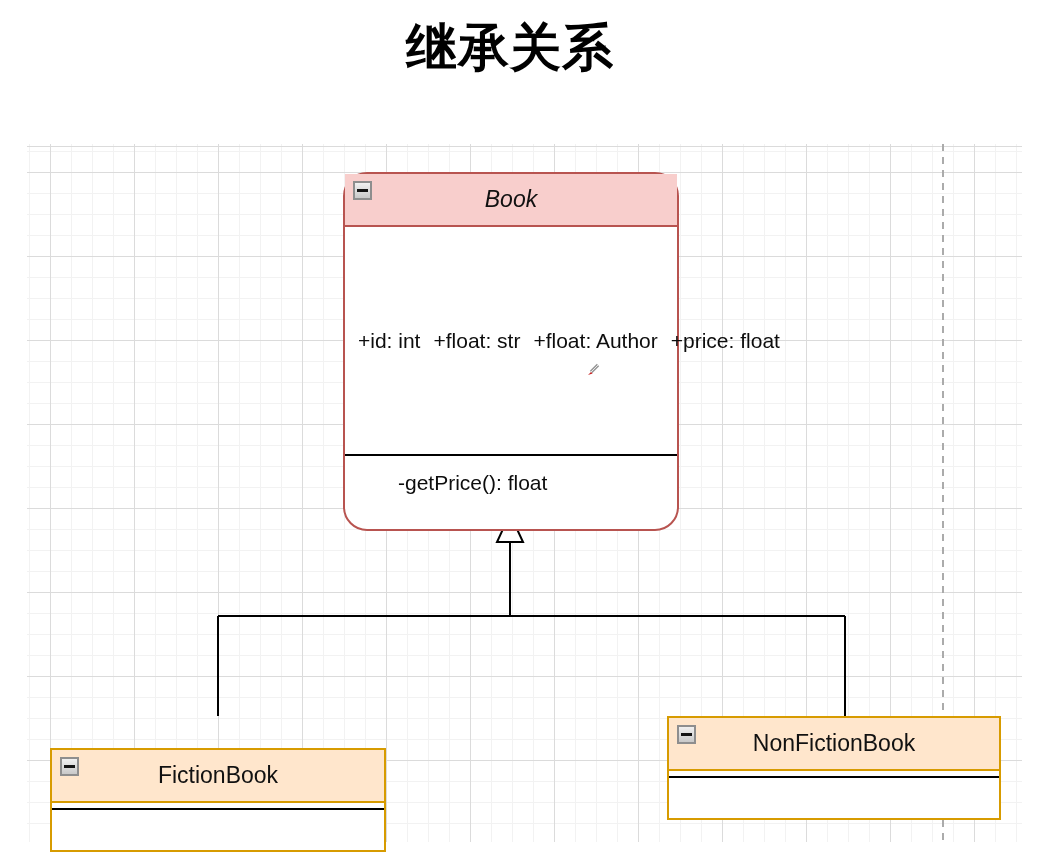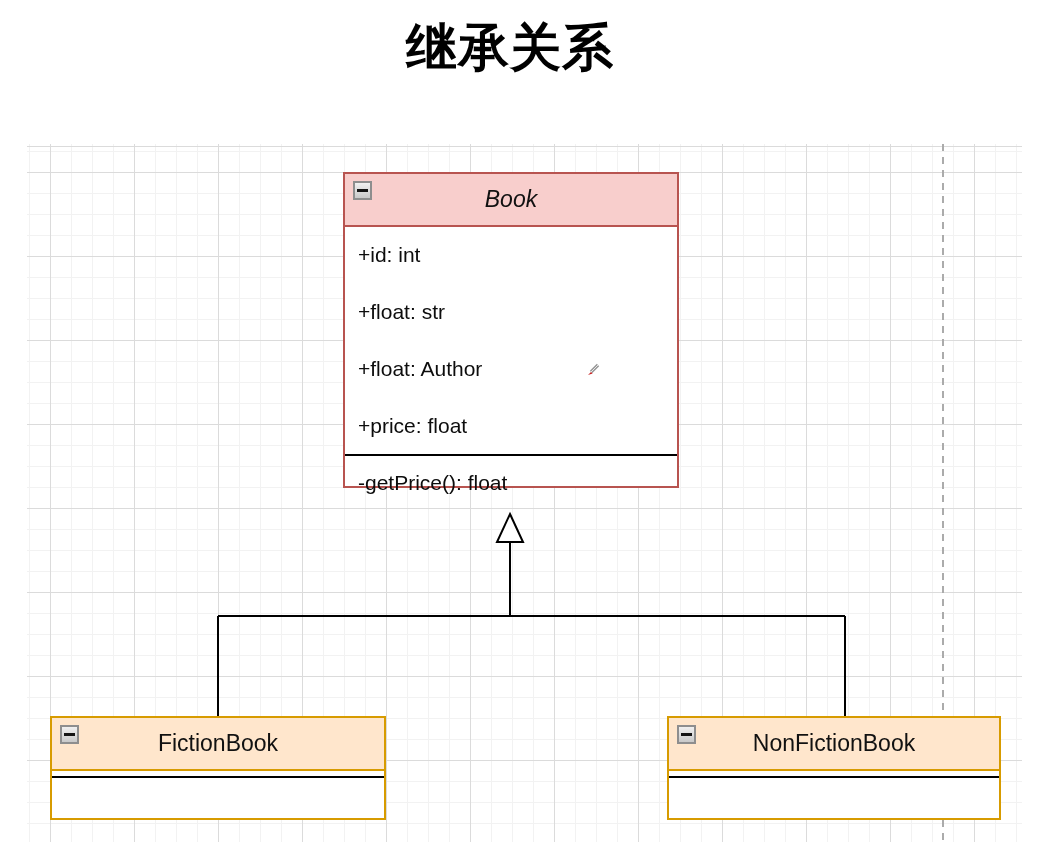--- a/index.html
+++ b/index.html
@@ -41,47 +41,47 @@
   .orange .uml-header{background:#ffe6cc;border-bottom:2px solid #d79b00;}
   .uml-title{font-size:23px;color:#111;}
   .uml-title.abstract{font-style:italic;}
   .collapse-btn{
     position:absolute;left:8px;top:7px;width:19px;height:19px;box-sizing:border-box;
     background:linear-gradient(#f0f0f0,#c9c9c9);
     border:2px solid #8e8e8e;
     display:flex;align-items:center;justify-content:center;cursor:pointer;
   }
   .collapse-bar{width:11px;height:3px;background:#141414;}
-  .attr-section{display:flex;flex-direction:column;}
+  .attr-section{display:flex;flex-direction:row;}
   .member-row{flex:1;display:flex;align-items:center;padding-left:13px;
     font-size:21px;color:#0d0d0d;white-space:nowrap;}
   .uml-divider{height:2px;background:#000;}
   .book-attrs{height:227px;}
-  .book-methods{height:53px;}
+  .book-methods{height:53px;padding-left:40px;}
   .empty-strip{height:5px;}
   .empty-methods{flex:1;}
   .sub-body{display:flex;flex-direction:column;height:47px;}
   
   .pencil-cursor{position:absolute;left:584px;top:361px;width:18px;height:18px;}
 </style>
 </head>
 <body>
 
 <div class="page-title">继承关系</div>
 
 <div class="canvas">
   <div class="page-boundary"></div>
 </div>
 
 <svg class="connector-layer">
   <path d="M510 542 L510 616 M218 616 L845 616 M218 616 L218 716 M845 616 L845 716" stroke="#000000" stroke-width="2" fill="none"></path>
   <polygon points="510,514 523,542 497,542" fill="#ffffff" stroke="#000000" stroke-width="2"></polygon>
 </svg>
 
-<div class="uml-class red" style="left:343px;top:172px;width:336px;height:316px;">
+<div class="uml-class red" style="left:343px;top:172px;width:336px;height:359px;border-radius:24px;">
   <div class="uml-header">
     <div class="collapse-btn">
       <div class="collapse-bar"></div>
     </div>
     <div class="uml-title abstract">Book</div>
   </div>
   <div class="attr-section book-attrs">
     <div class="member-row">+id: int</div>
     <div class="member-row">+float: str</div>
     <div class="member-row">+float: Author</div>
@@ -92,21 +92,21 @@
     <div class="member-row">-getPrice(): float</div>
   </div>
 </div>
 
 <svg class="pencil-cursor" viewBox="0 0 18 18">
   <line x1="14" y1="4" x2="7" y2="11" stroke="#999999" stroke-width="3.4"></line>
   <line x1="14" y1="4" x2="7" y2="11" stroke="#e8e8e8" stroke-width="1"></line>
   <polygon points="4,14 7,11 8.6,12.6" fill="#c62222"></polygon>
 </svg>
 
-<div class="uml-class orange" style="left:50px;top:716px;width:336px;height:104px;">
+<div class="uml-class orange" style="left:50px;top:748px;width:336px;height:104px;">
   <div class="uml-header">
     <div class="collapse-btn">
       <div class="collapse-bar"></div>
     </div>
     <div class="uml-title">FictionBook</div>
   </div>
   <div class="sub-body">
     <div class="empty-strip"></div>
     <div class="uml-divider"></div>
     <div class="empty-methods"></div>

